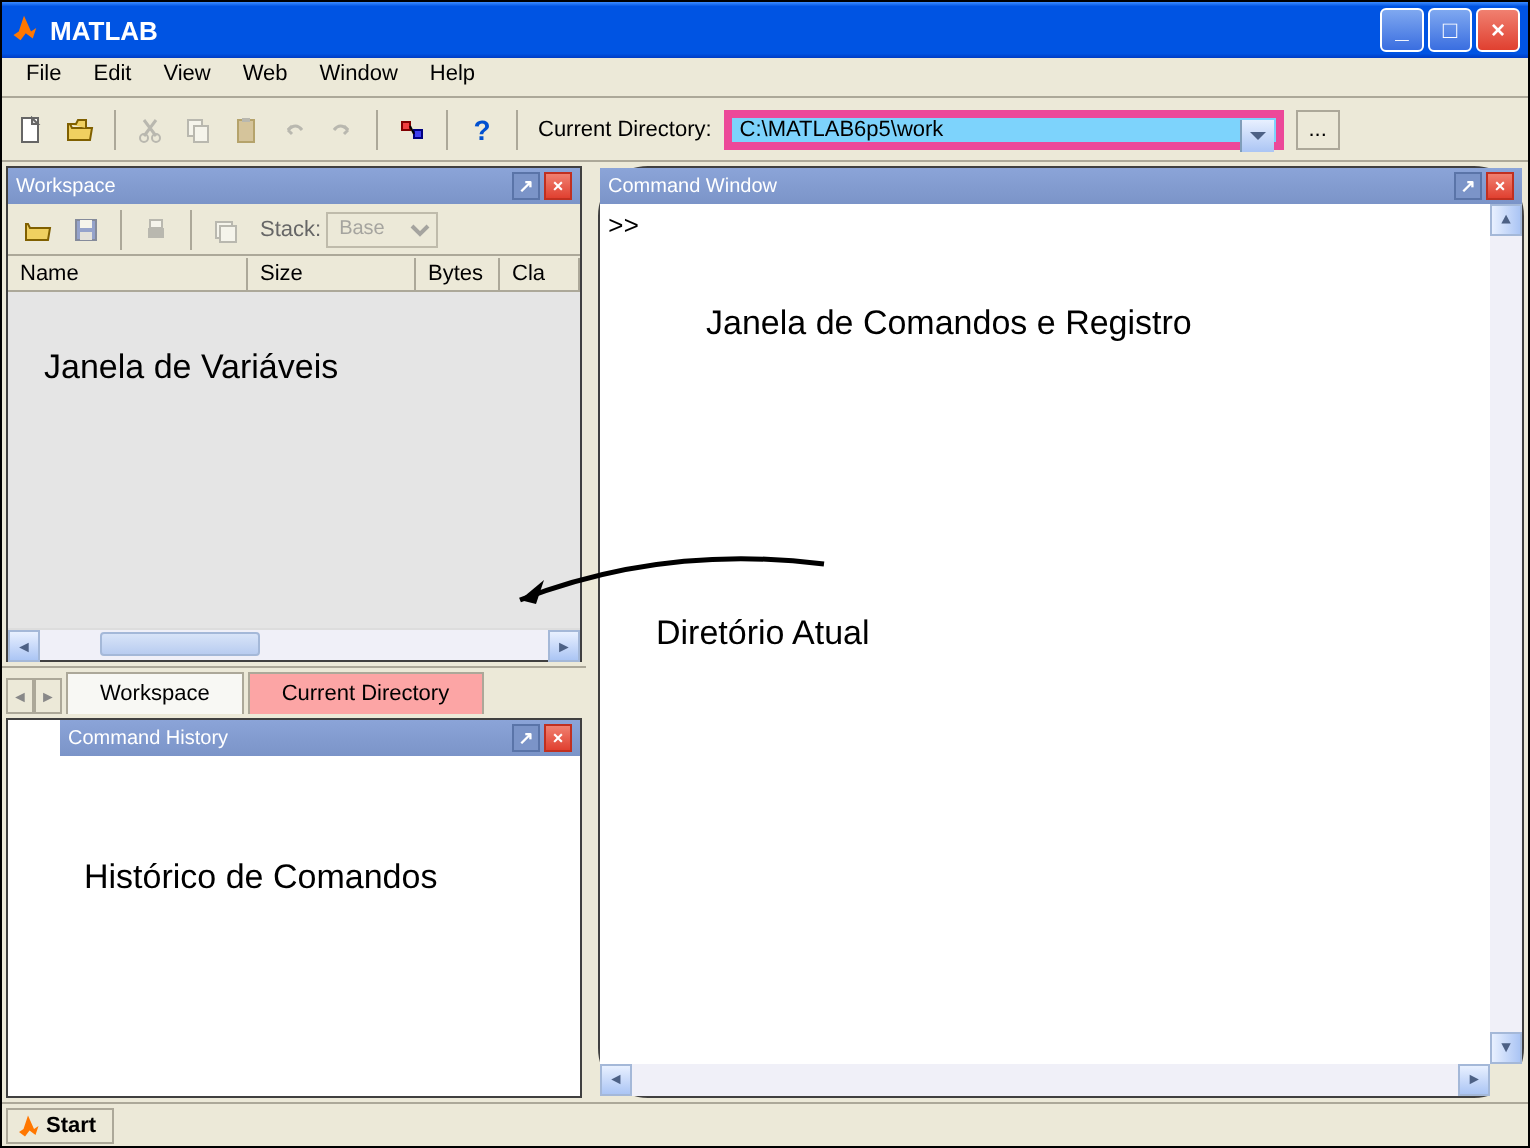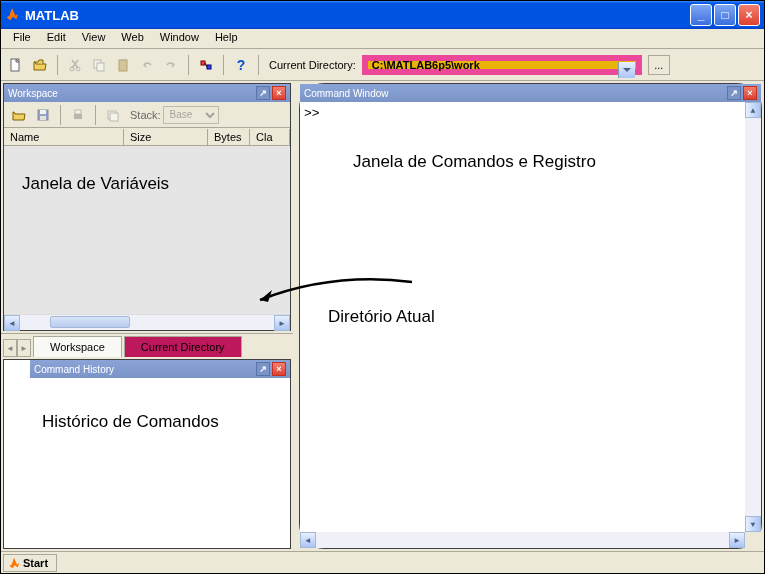--- a/index.html
+++ b/index.html
@@ -12,21 +12,21 @@
 .win-btn.min, .win-btn.max { background: linear-gradient(to bottom, #7fa8f0, #3a6ee0); color: white; }
 .win-btn.close { background: linear-gradient(to bottom, #f08070, #e04030); color: white; }
 
 .menubar { height: 20px; background: #ece9d8; display: flex; padding: 0 4px; border-bottom: 1px solid #aca899; }
 .menubar span { padding: 2px 8px; cursor: pointer; }
 
 .toolbar { height: 32px; background: #ece9d8; display: flex; align-items: center; padding: 2px 4px; border-bottom: 1px solid #aca899; gap: 2px; }
 .tb-btn { width: 22px; height: 22px; display: flex; align-items: center; justify-content: center; cursor: pointer; border: 1px solid transparent; }
 .tb-sep { width: 1px; height: 20px; background: #aca899; margin: 0 4px; }
 .cd-label { margin-left: 4px; margin-right: 4px; }
-.cd-select { flex: 1; max-width: 280px; height: 20px; border: 6px solid #ec4899; background: #eab308; padding: 0 18px 0 4px; font-size: 11px; position: relative; display: flex; align-items: center; font-weight: bold; }
+.cd-select { flex: 1; max-width: 280px; height: 20px; border: 4px solid #ec4899; background: #7dd3fc; padding: 0 18px 0 4px; font-size: 11px; position: relative; display: flex; align-items: center; }
 .cd-select::after { content: ''; position: absolute; right: 1px; top: 1px; width: 16px; height: 16px; background: linear-gradient(to bottom, #e8f0ff, #abc5f4); border-left: 1px solid #7f9db9; }
 .cd-select::before { content: ''; position: absolute; right: 5px; top: 7px; border-left: 4px solid transparent; border-right: 4px solid transparent; border-top: 4px solid #4d6185; z-index: 2; }
 .browse-btn { width: 22px; height: 20px; border: 1px solid #aca899; background: #ece9d8; margin-left: 4px; cursor: pointer; display: flex; align-items: center; justify-content: center; }
 
 .main-area { display: flex; height: calc(100% - 28px - 20px - 32px - 22px); }
 .left-col { width: 296px; display: flex; flex-direction: column; border-right: 4px solid #ece9d8; }
 .right-col { flex: 1; display: flex; flex-direction: column; }
 
 .panel { border: 1px solid #404040; display: flex; flex-direction: column; background: white; margin: 2px; }
 .panel-tb { height: 18px; background: linear-gradient(to bottom, #8ba4d8, #7b94c8); color: white; font-size: 10px; display: flex; align-items: center; padding: 0 4px; }
@@ -47,21 +47,21 @@
 .wsh-class { flex: 1; }
 .ws-body { flex: 1; background: #e5e5e5; position: relative; overflow: hidden; }
 .annot { font-family: Arial; font-size: 17px; position: absolute; color: #000; }
 .ws-scroll { height: 16px; background: #ece9d8; display: flex; border-top: 1px solid #ddd; }
 .scroll-btn { width: 16px; height: 16px; background: linear-gradient(to bottom, #e8f0ff, #abc5f4); border: 1px solid #a4b8d8; display: flex; align-items: center; justify-content: center; font-size: 8px; color: #4d6185; cursor: pointer; }
 .scroll-track { flex: 1; background: #f0f0f8; position: relative; }
 .scroll-thumb { position: absolute; left: 30px; top: 1px; width: 80px; height: 12px; background: linear-gradient(to bottom, #d8e4f8, #b8ccf0); border: 1px solid #a4b8d8; border-radius: 2px; }
 
 .tab-row { height: 24px; background: #ece9d8; display: flex; align-items: flex-end; padding: 0 2px; border-top: 1px solid #aca899; }
 .tab-nav { width: 14px; height: 18px; border: 1px solid #aca899; display: flex; align-items: center; justify-content: center; font-size: 8px; color: #888; cursor: pointer; background: #ece9d8; }
-.tab { padding: 4px 16px; border: 1px solid #aca899; border-bottom: none; background: #be185d; cursor: pointer; font-size: 11px; margin-left: 2px; }
+.tab { padding: 4px 16px; border: 1px solid #aca899; border-bottom: none; background: #fca5a5; cursor: pointer; font-size: 11px; margin-left: 2px; }
 .tab.active { background: #f8f8f4; font-weight: normal; }
 
 .ch-panel { flex: 1; padding-left: 26px; }
 .ch-body { flex: 1; background: white; position: relative; }
 
 .cmd-panel { flex: 1; margin: 2px; border-radius: 25px; }
 .cmd-body { flex: 1; background: white; position: relative; font-family: 'Courier New', monospace; font-size: 13px; padding: 4px; }
 .cmd-prompt { color: #000; }
 .cmd-scroll-v { position: absolute; right: 0; top: 0; bottom: 16px; width: 16px; background: #ece9d8; display: flex; flex-direction: column; }
 .cmd-scroll-h { position: absolute; left: 0; right: 16px; bottom: 0; height: 16px; background: #ece9d8; display: flex; }
@@ -231,21 +231,21 @@
     </div>
 
     <div class="panel ch-panel">
       <div class="panel-tb">
         <span>Command History</span>
         <span class="spacer"></span>
         <div class="panel-tb-btn undock">↗</div>
         <div class="panel-tb-btn close">×</div>
       </div>
       <div class="ch-body">
-        <div class="annot" style="left:12px;top:34px">Histórico de Comandos</div>
+        <div class="annot" style="left:12px;top:51px">Histórico de Comandos</div>
       </div>
     </div>
   </div>
 
   <div class="right-col">
     <div class="panel cmd-panel">
       <div class="panel-tb">
         <span>Command Window</span>
         <span class="spacer"></span>
         <div class="panel-tb-btn undock">↗</div>

